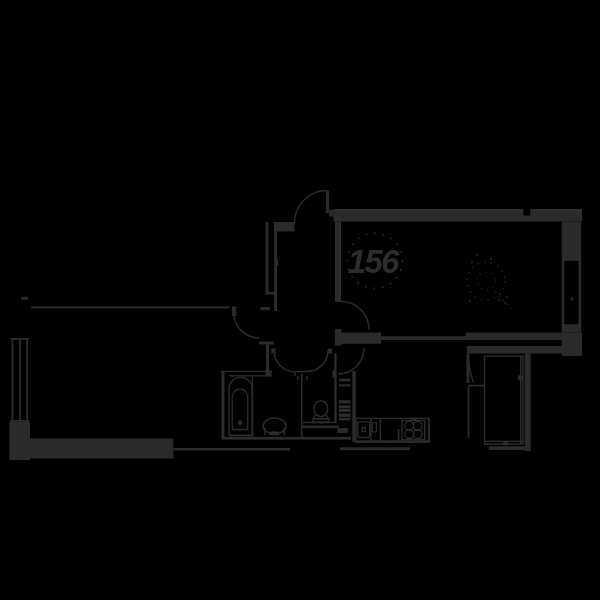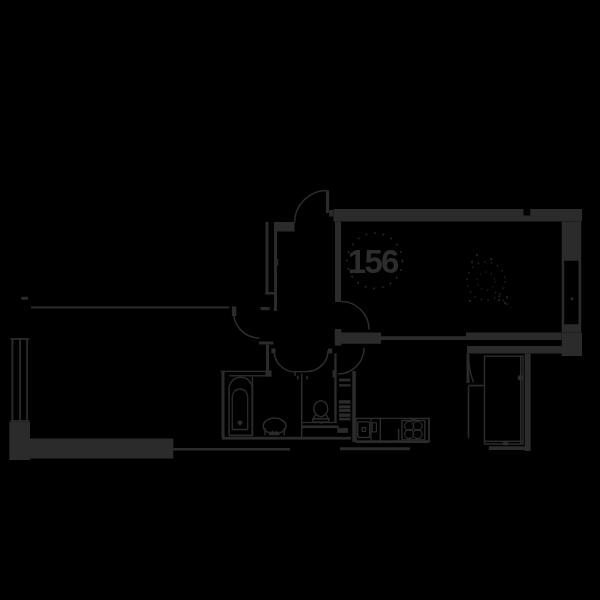--- a/index.html
+++ b/index.html
@@ -1,16 +1,16 @@
 <!DOCTYPE html>
 <html><head>
 <meta charset="utf-8">
 <style>
   html,body{margin:0;padding:0;background:#000;overflow:hidden;}
-  .wrap{width:600px;height:600px;background:#000;position:relative;overflow:hidden;}
+  .wrap{width:600px;height:600px;background:#000;position:relative;overflow:hidden;font-style:italic;}
   svg{display:block;}
   text{font-family:"Liberation Sans", sans-serif;}
 </style>
 </head>
 <body>
 <div class="wrap">
 <svg width="600" height="600" viewBox="0 0 600 600">
 
   <rect x="0" y="0" width="600" height="600" fill="#000000"></rect>
   <g fill="#2b2b2b" stroke="none">

